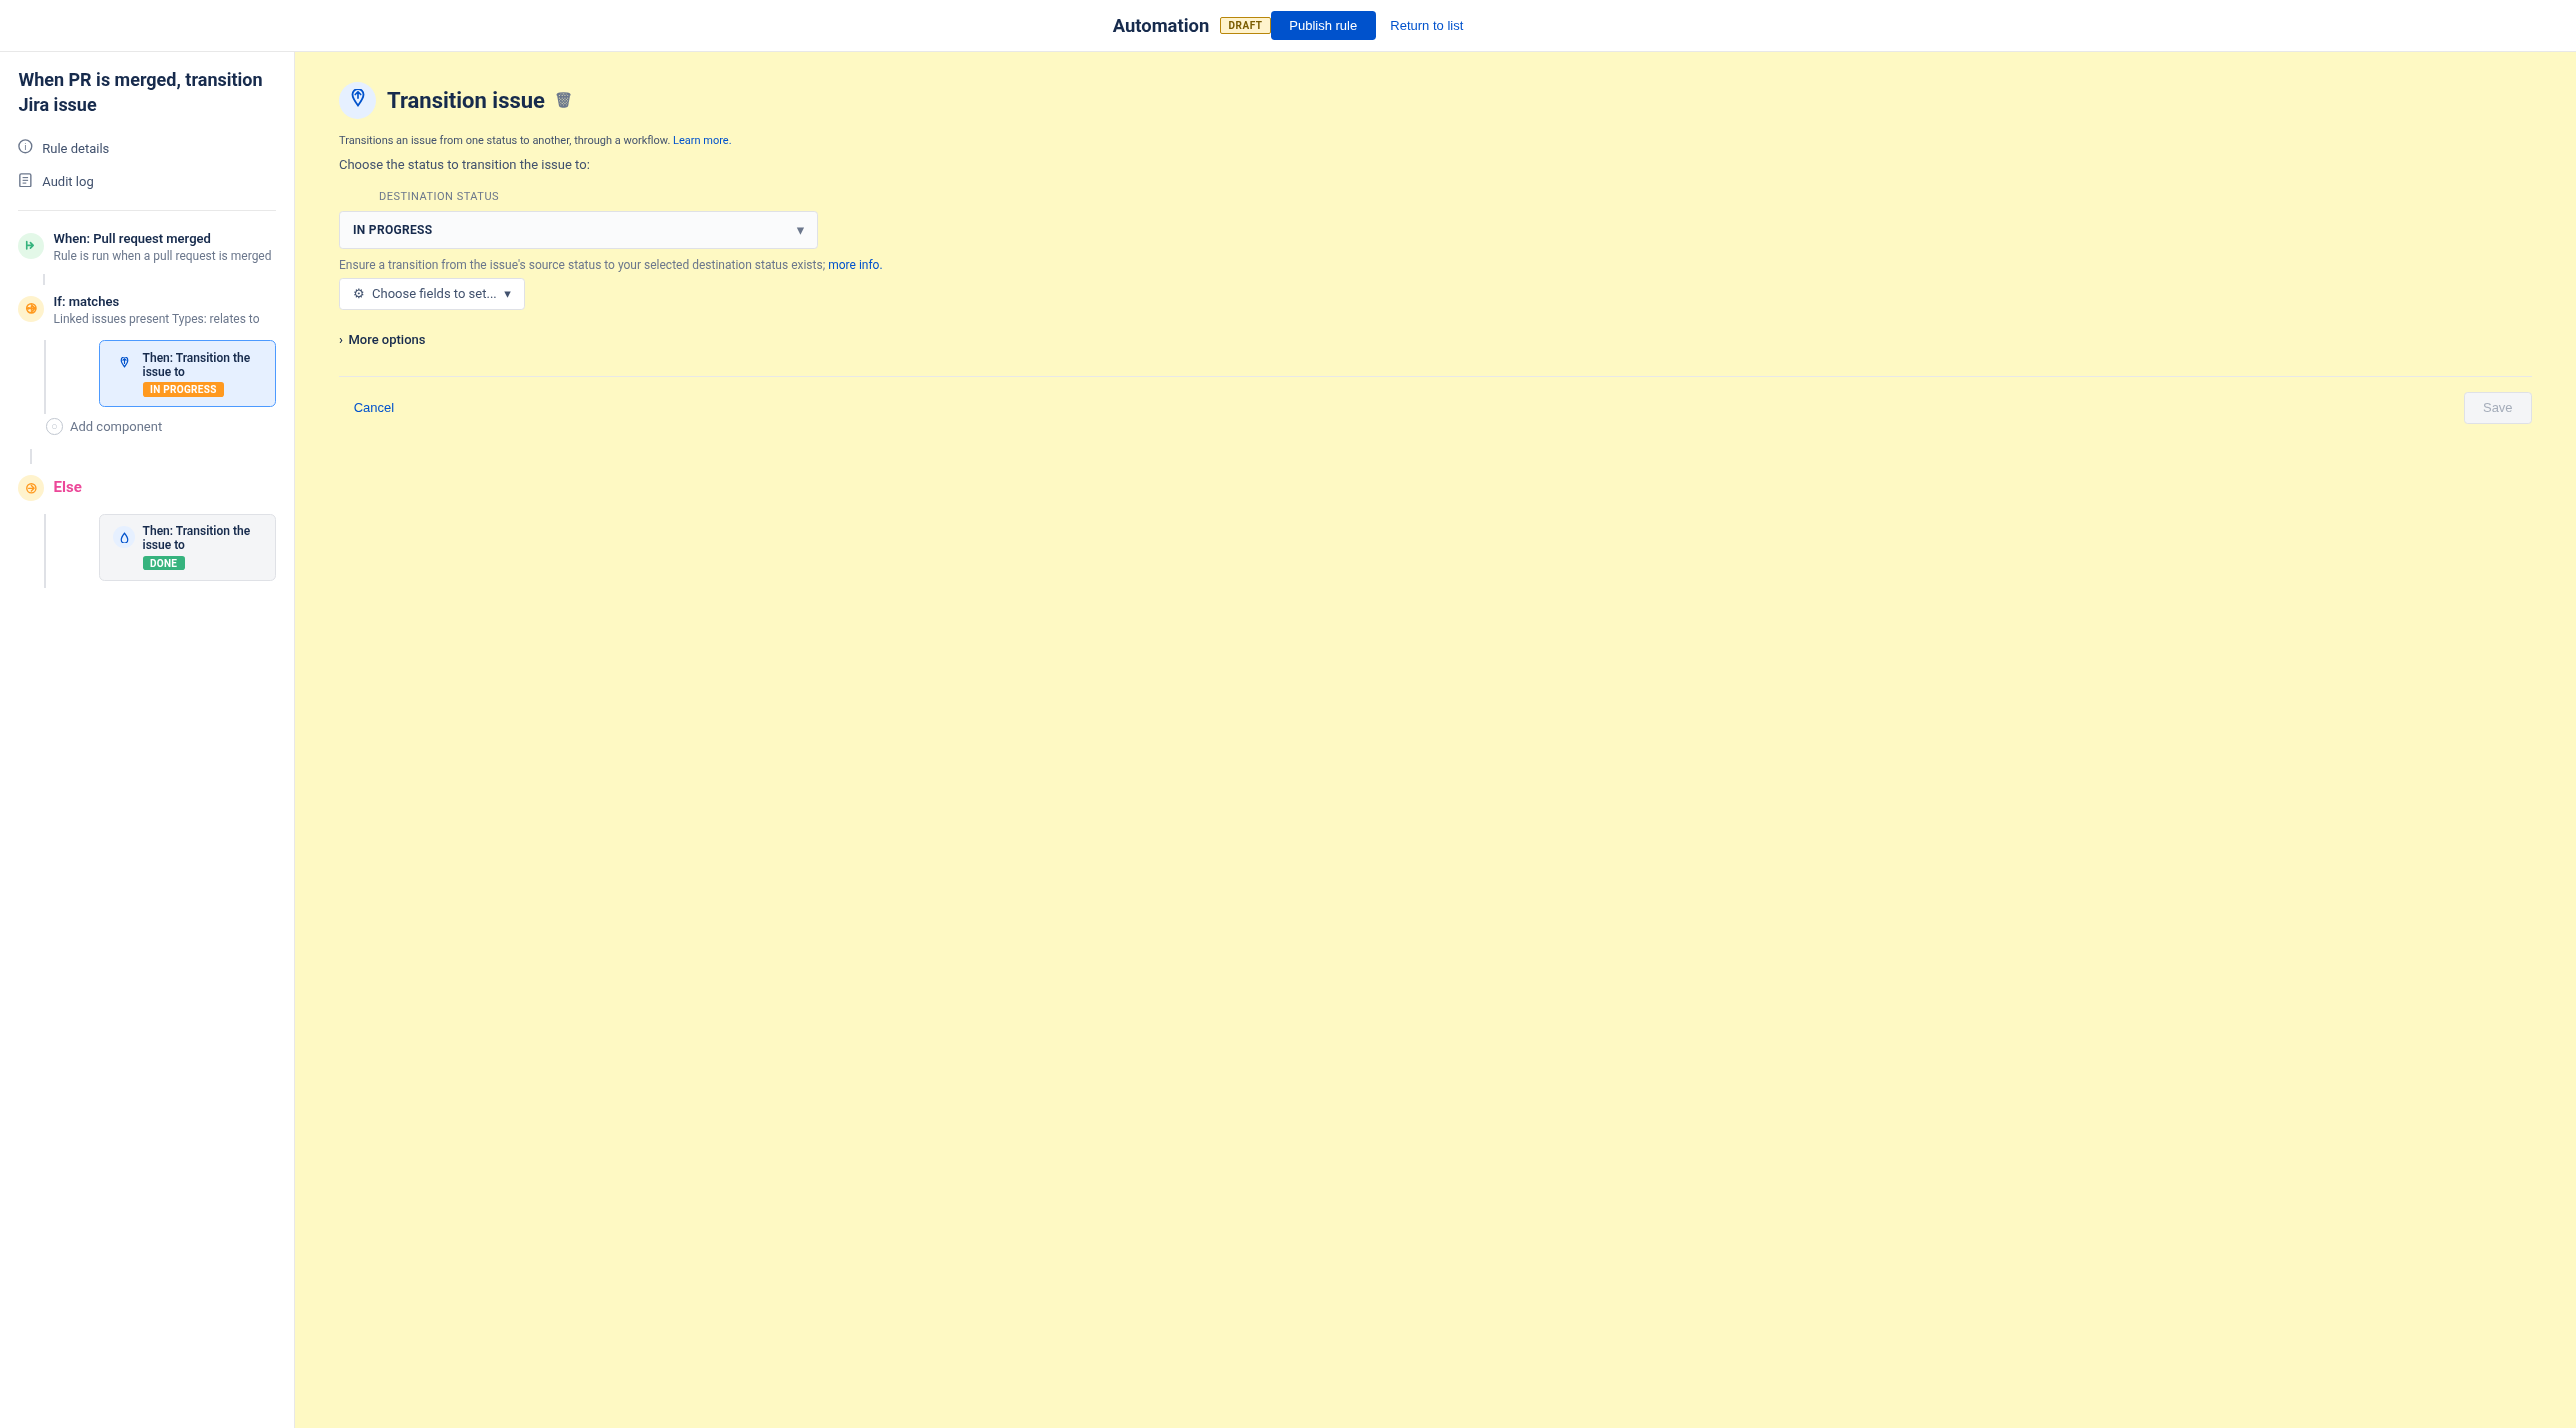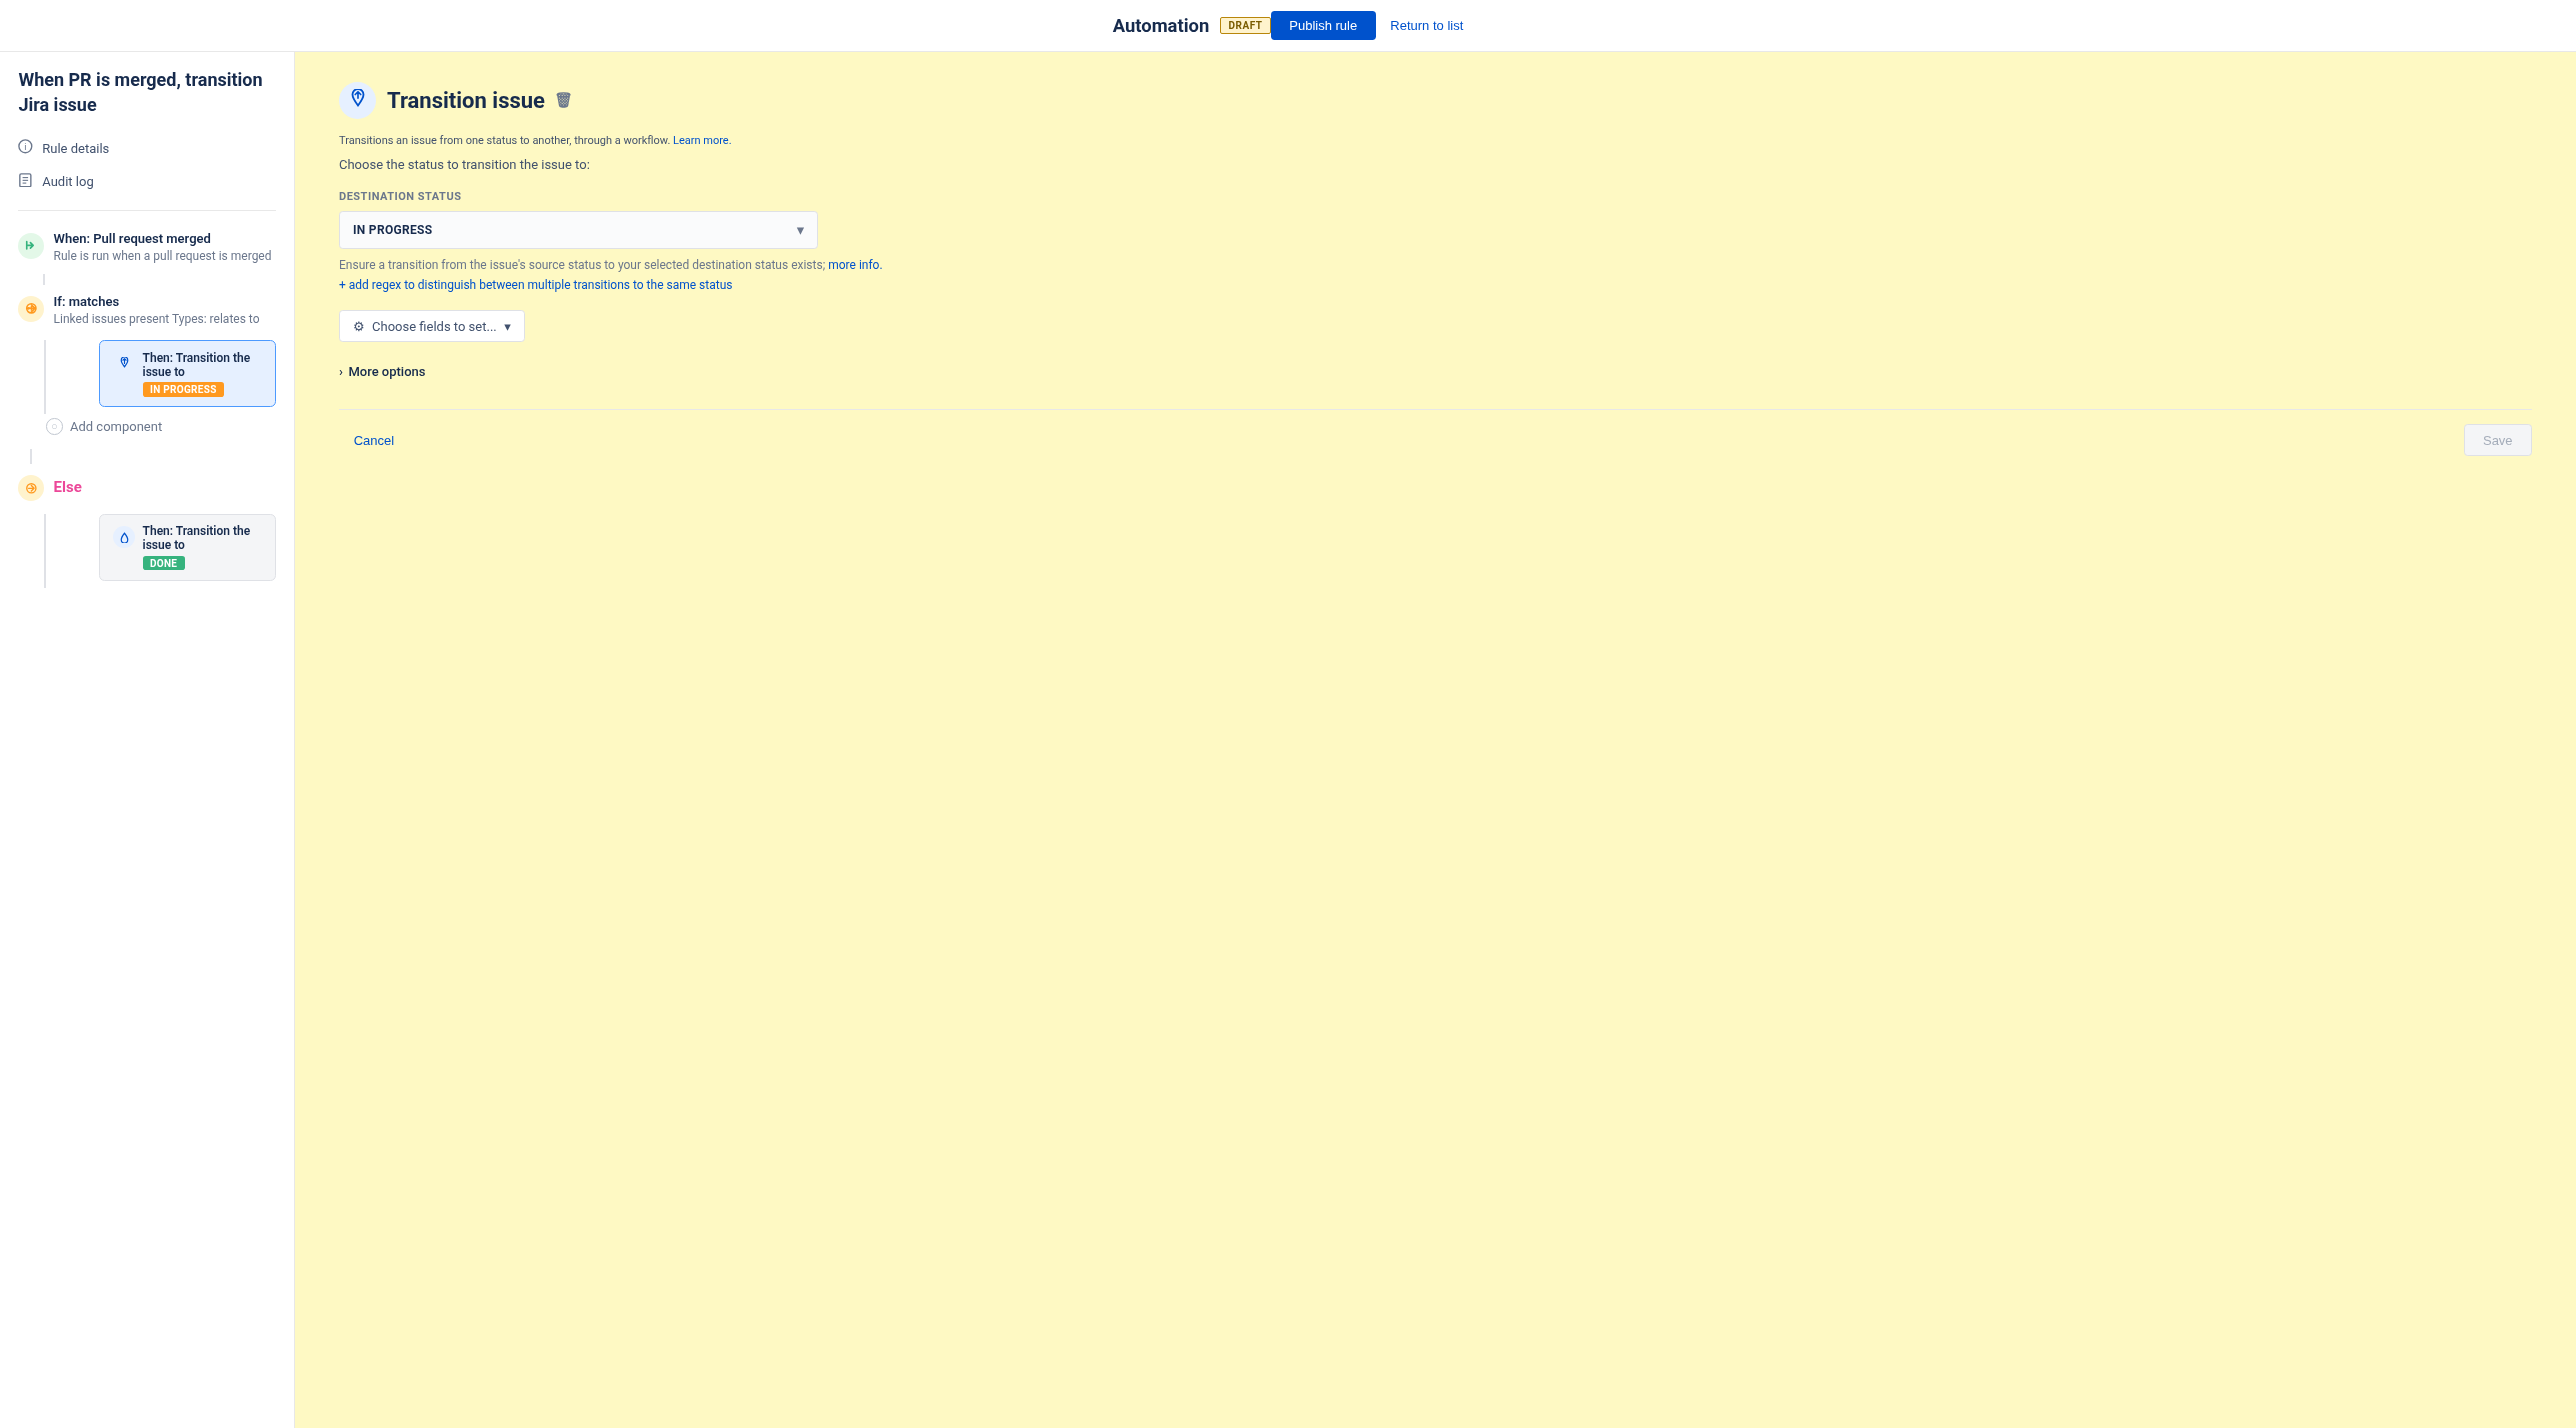--- a/index.html
+++ b/index.html
@@ -272,25 +272,26 @@
       text-decoration: none;
     }
     .panel-subtext {
       font-size: 13px;
       color: #42526e;
       margin-bottom: 18.4px;
     }
 
     .field-label {
       font-size: 11px;
-      font-weight: 700;
+      font-weight: 400;
       color: #6b778c;
       text-transform: uppercase;
       letter-spacing: 0.5px;
       margin-bottom: 7.4px;
+      margin-left: 40px;
     }
 
     .status-select {
       display: flex;
       align-items: center;
       justify-content: space-between;
       border: 1.4px solid #dfe1e6;
       border-radius: 3.7px;
       padding: 9.2px 13px;
       cursor: pointer;
@@ -541,21 +542,20 @@
     <div class="status-select">
       <span class="status-value">IN PROGRESS</span>
       <span class="chevron-down">▾</span>
     </div>
 
     <div class="helper-text">
       <span>Ensure a transition from the issue's source status to your selected destination status exists;</span>
       <a href="#">more info.</a>
     </div>
 
-    <a class="regex-link" href="#">+ add regex to distinguish between multiple transitions to the same status</a>
 
     <div class="choose-fields-btn">
       <span>⚙</span>
       <span>Choose fields to set...</span>
       <span>▾</span>
     </div>
 
     <div class="more-options">
       <span>›</span>
       <span>More options</span>

